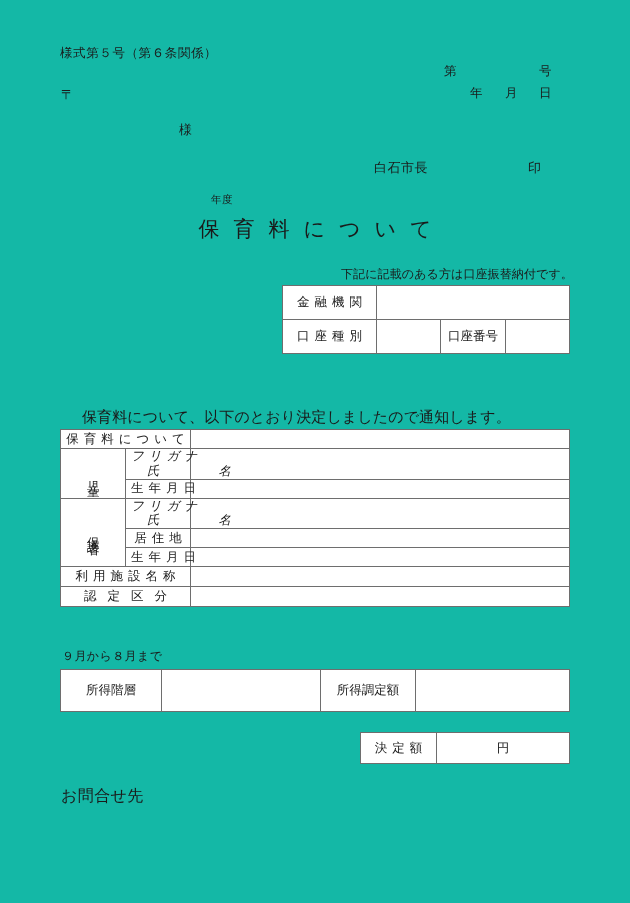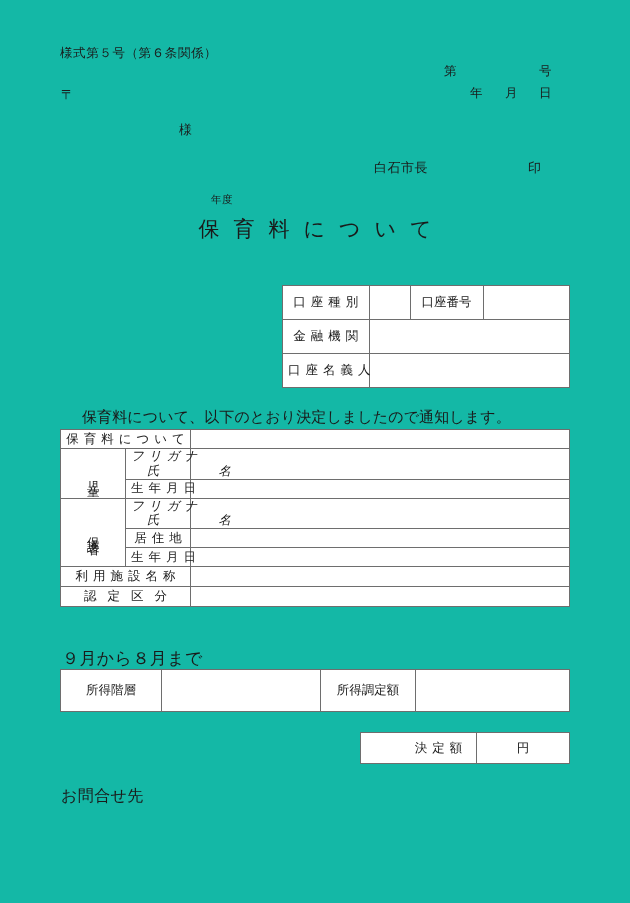--- a/index.html
+++ b/index.html
@@ -49,21 +49,21 @@
     top: 219px;
     text-align: center;
     font-size: 21px;
     letter-spacing: 14px;
     text-indent: 14px;
     white-space: nowrap;
   }
 
   .bank-note    { left: 341px; top: 268px; font-size: 12px; letter-spacing: .1px; }
   .intro-note   { left: 82px;  top: 410px; font-size: 15px; letter-spacing: .1px; }
-  .period-note  { left: 62px;  top: 650px; font-size: 17px; letter-spacing: .4px; }
+  .period-note  { left: 62px;  top: 650px; font-size: 12px; letter-spacing: .4px; }
   .contact-note { left: 61px;  top: 788px; font-size: 16px; letter-spacing: .4px; }
 
   
   table.grid {
     position: absolute;
     border-collapse: collapse;
     table-layout: fixed;
     background: #fff;
   }
   table.grid td {
@@ -145,36 +145,33 @@
   <div class="abs date-nen">年</div>
   <div class="abs date-tsuki">月</div>
   <div class="abs date-hi">日</div>
 
   <div class="abs mayor">白石市長</div>
   <div class="abs seal">印</div>
 
   <div class="abs fiscal-year">年度</div>
   <div class="abs doc-title">保育料について</div>
 
+  <div class="abs bank-note">下記に記載のある方は口座振替納付です。</div>
 
   <table class="grid" id="bank-table">
     <tbody>
         <tr>
+      <td class="lbl" style="width:93px;height:33px;">金融機関</td>
+      <td class="val" colspan="3"></td>
+    </tr>
+    <tr>
       <td class="lbl" style="height:33px;">口座種別</td>
       <td class="val" style="width:40px;"></td>
       <td class="lbl-tight" style="width:72px;">口座番号</td>
       <td class="val"></td>
-    </tr>
-    <tr>
-      <td class="lbl" style="width:93px;height:33px;">金融機関</td>
-      <td class="val" colspan="3"></td>
-    </tr>
-    <tr>
-      <td class="lbl" style="height:33px;">口座名義人</td>
-      <td class="val" colspan="3"></td>
     </tr>
   </tbody>
     </table>
 
   <div class="abs intro-note">保育料について、以下のとおり決定しましたので通知します。</div>
 
   <table class="grid" id="main-table">
 
     <tbody>
         <tr>
@@ -248,21 +245,21 @@
       <td class="val" style="width:158px;"></td>
       <td class="lbl-tight" style="width:94px;">所得調定額</td>
       <td class="val"></td>
     </tr>
   </tbody>
     </table>
 
   <table class="grid" id="decision-table">
     <tbody>
         <tr>
-      <td class="lbl" style="width:75px;height:30px;letter-spacing:5px;text-indent:5px;padding-left:40px;">決定額</td>
+      <td class="lbl" style="width:75px;height:30px;letter-spacing:5px;text-indent:5px;">決定額</td>
       <td class="val yen"><span></span><span>円</span></td>
     </tr>
   </tbody>
     </table>
 
   <div class="abs contact-note">お問合せ先</div>
 
 </div>
 
 </body></html>

